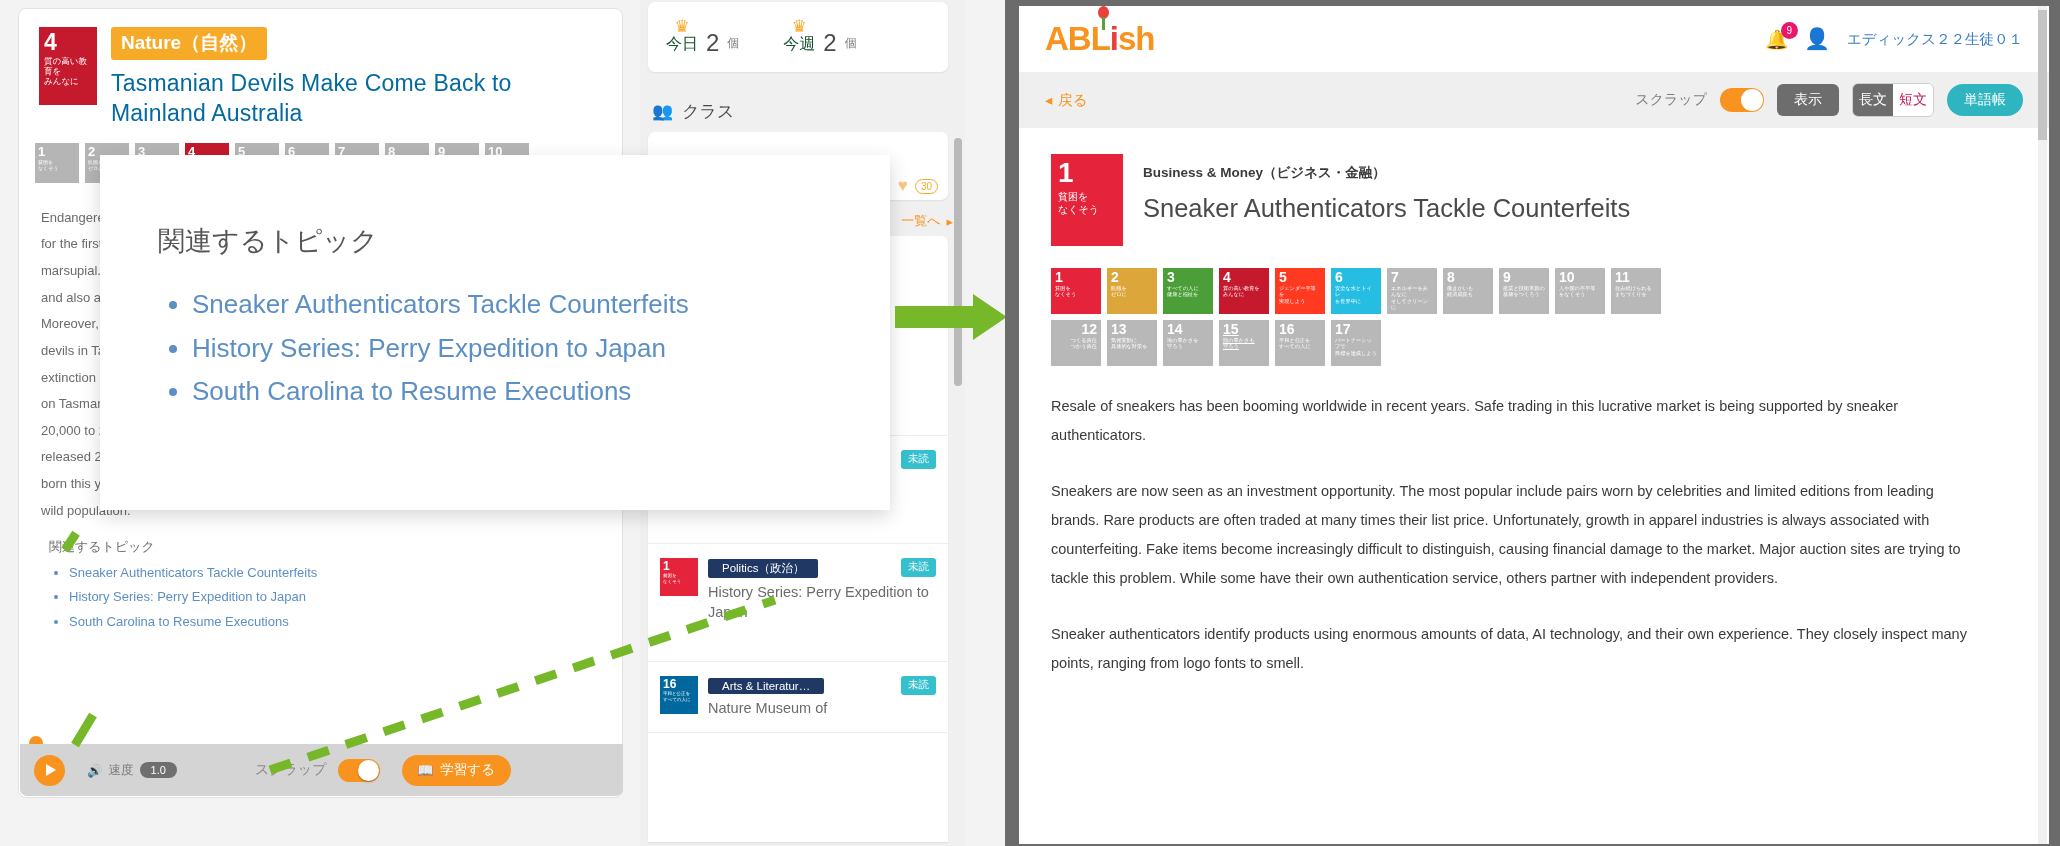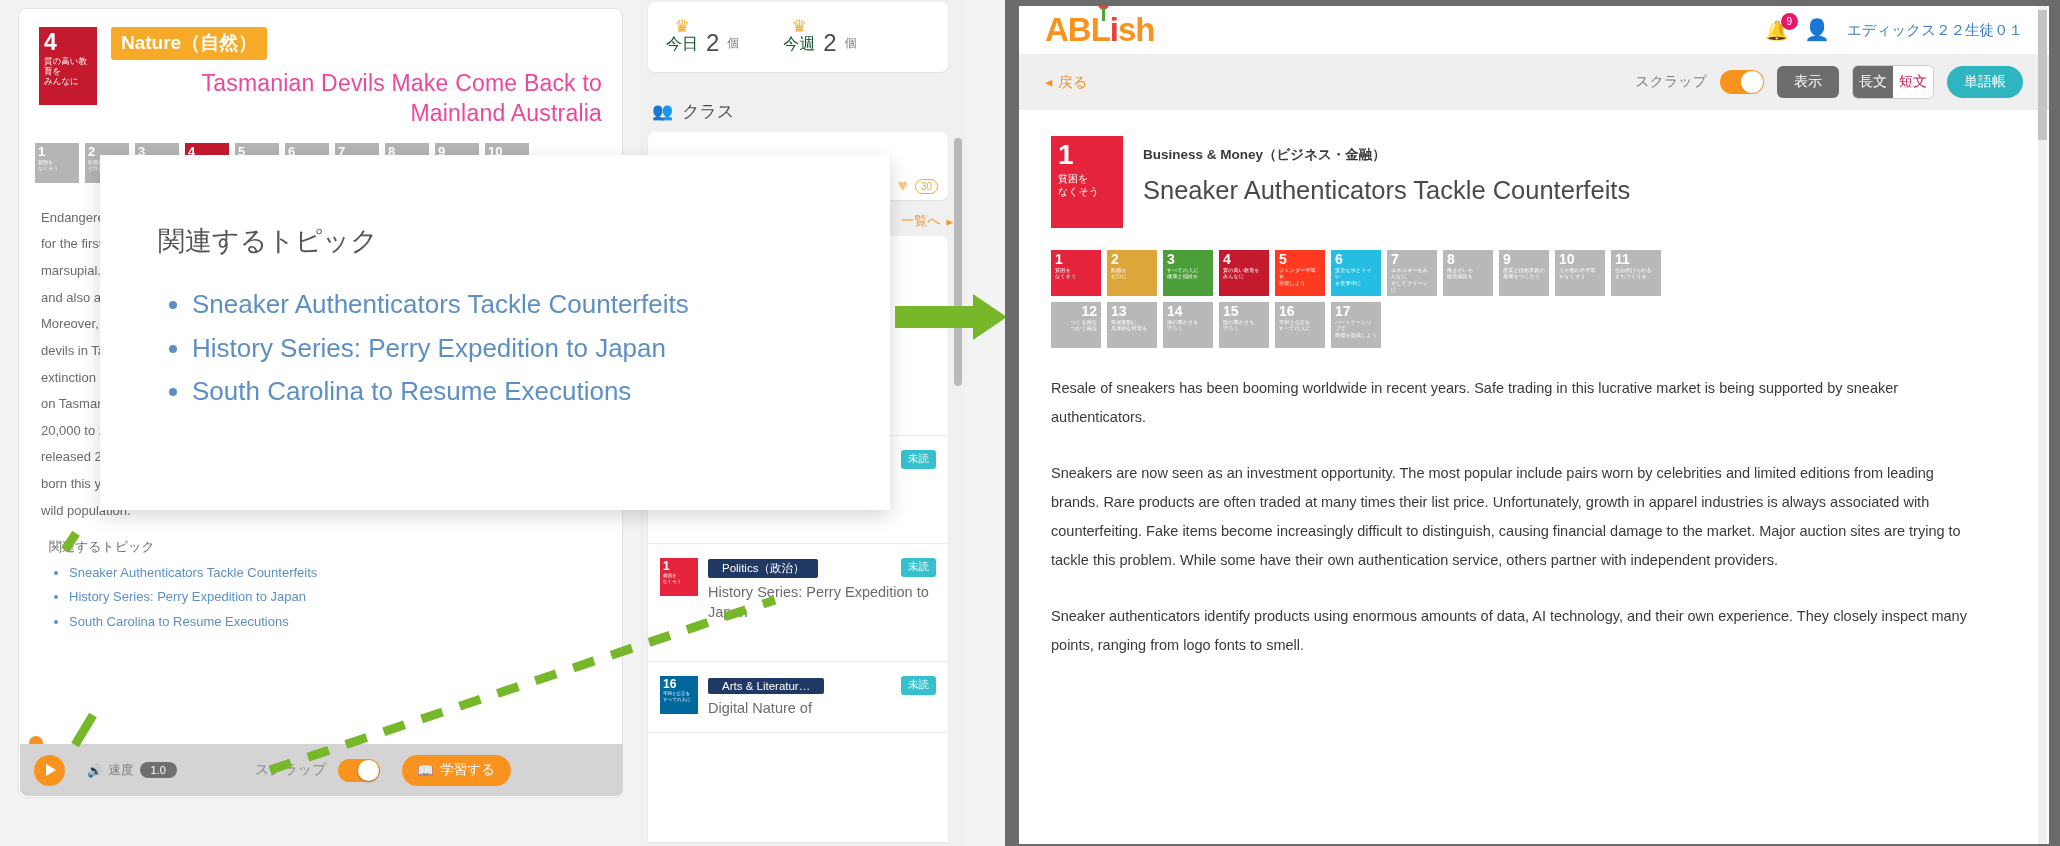--- a/index.html
+++ b/index.html
@@ -25,22 +25,22 @@
     width: 58px; height: 78px; background: #C5192D; color: #fff; flex: 0 0 auto;
     padding: 4px 5px; position: relative;
   }
   .sdg-big .num { font-size: 23px; font-weight: bold; line-height: 22px; }
   .sdg-big .txt { font-size: 8.5px; line-height: 10px; margin-top: 3px; }
   .cat-pill {
     display: inline-block; background: #F7A928; color: #fff; font-size: 19px;
     padding: 3px 10px 4px; border-radius: 3px; font-weight: bold;
   }
   .art-title {
-    font-size: 23px; color: #ec4899; line-height: 1.32; margin-top: 8px;
-    font-weight: normal; letter-spacing: .2px; text-align: right;
+    font-size: 23px; color: #0369a1; line-height: 1.32; margin-top: 8px;
+    font-weight: normal; letter-spacing: .2px;
   }
   .sdg-grid { display: flex; flex-wrap: wrap; gap: 6px; padding: 14px 20px 0 16px; width: 560px; }
   .sdg-sm {
     width: 44px; height: 40px; background: #b5b5b5; color: #fff; padding: 2px 3px; position: relative;
   }
   .sdg-sm .n { font-size: 13px; font-weight: bold; line-height: 13px; }
   .sdg-sm .t { font-size: 5px; line-height: 6px; margin-top: 1px; opacity: .95; }
   .sdg-sm.active { background: #C5192D; }
   .body-text {
     padding: 22px 22px 0 22px; font-size: 13px; color: #6b6b6b; line-height: 2.05;
@@ -147,21 +147,21 @@
 
   
   .green-arrow { position: absolute; left: 895px; top: 290px; z-index: 45; }
   .dashline { position: absolute; left: 55px; top: 530px; z-index: 44; pointer-events: none; }
 
   
   .right-app {
     position: absolute; left: 1005px; top: 0; width: 1055px; height: 846px; background: #6b6b6b;
   }
   .right-inner { position: absolute; left: 14px; top: 6px; width: 1030px; height: 838px; background: #fff; overflow: hidden; }
-  .rb-top { height: 48px; display: flex; align-items: center; padding: 0 26px; background: #fff; }
+  .rb-top { height: 66px; display: flex; align-items: center; padding: 0 26px; background: #fff; }
   .logo { font-size: 33px; font-weight: bold; color: #F7931E; letter-spacing: -1px; position: relative; }
   .logo .bl { color: #E8403A; }
   .logo .leaf {
     position: absolute; left: 53px; top: -14px; width: 11px; height: 13px; border-radius: 50%; background: #E8403A;
   }
   .logo .stem { position: absolute; left: 57px; top: -3px; width: 3px; height: 13px; background: #59A03A; }
   .rb-right { margin-left: auto; display: flex; align-items: center; gap: 16px; }
   .bell { font-size: 19px; color: #8d8d8d; position: relative; }
   .bell .badge {
     position: absolute; right: -9px; top: -6px; background: #E8176C; color: #fff; font-size: 10px;
@@ -373,21 +373,21 @@
           </div>
           <div class="unread">未読</div>
         </div>
         <div class="news-item">
           <div class="news-thumb" style="background:#00689D">
             <div class="n">16</div>
             <div class="t">平和と公正を<br>すべての人に</div>
           </div>
           <div class="news-body">
             <span class="news-tag">Arts &amp; Literatur…</span>
-            <div class="news-title">Digital Nature of</div>
+            <div class="news-title">Nature Museum of</div>
           </div>
           <div class="unread">未読</div>
         </div>
       </div>
       <div class="mid-scroll"></div>
     </div>
 
     <div class="popup">
       <div class="popup-h">関連するトピック</div>
       <ul class="popup-list">
@@ -504,21 +504,21 @@
               <div class="t">つくる責任<br>つかう責任</div>
             </div>
             <div class="rb-ic" style="background: rgb(184, 184, 184);">
               <div class="n">13</div>
               <div class="t">気候変動に<br>具体的な対策を</div>
             </div>
             <div class="rb-ic" style="background: rgb(184, 184, 184);">
               <div class="n">14</div>
               <div class="t">海の豊かさを<br>守ろう</div>
             </div>
-            <div class="rb-ic" style="background: rgb(184, 184, 184);">
+            <div class="rb-ic" style="background: rgb(184, 184, 184); text-decoration: underline;">
               <div class="n">15</div>
               <div class="t">陸の豊かさも<br>守ろう</div>
             </div>
             <div class="rb-ic" style="background: rgb(184, 184, 184);">
               <div class="n">16</div>
               <div class="t">平和と公正を<br>すべての人に</div>
             </div>
             <div class="rb-ic" style="background: rgb(184, 184, 184);">
               <div class="n">17</div>
               <div class="t">パートナーシップで<br>目標を達成しよう</div>

